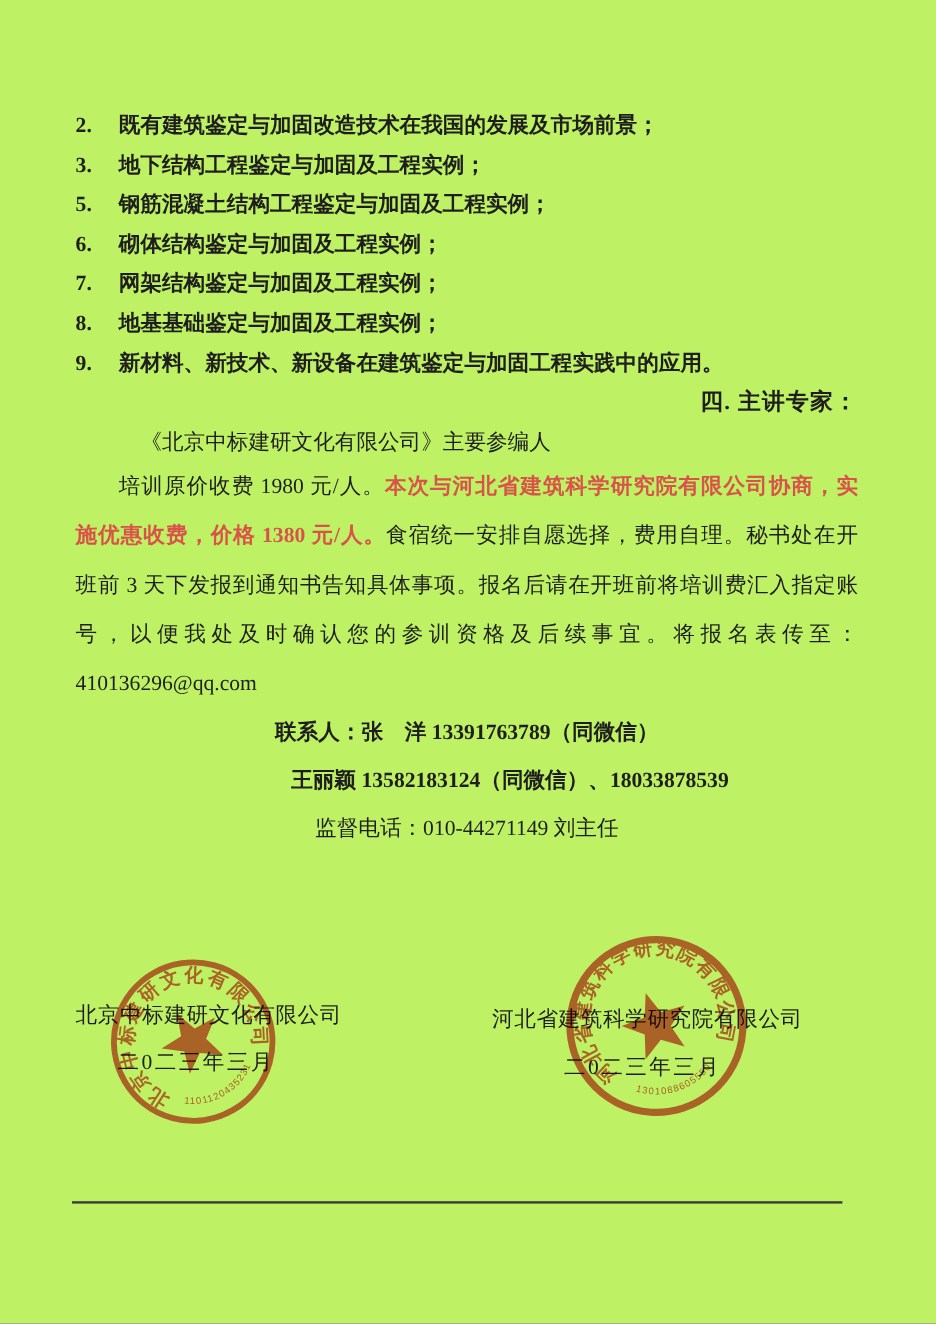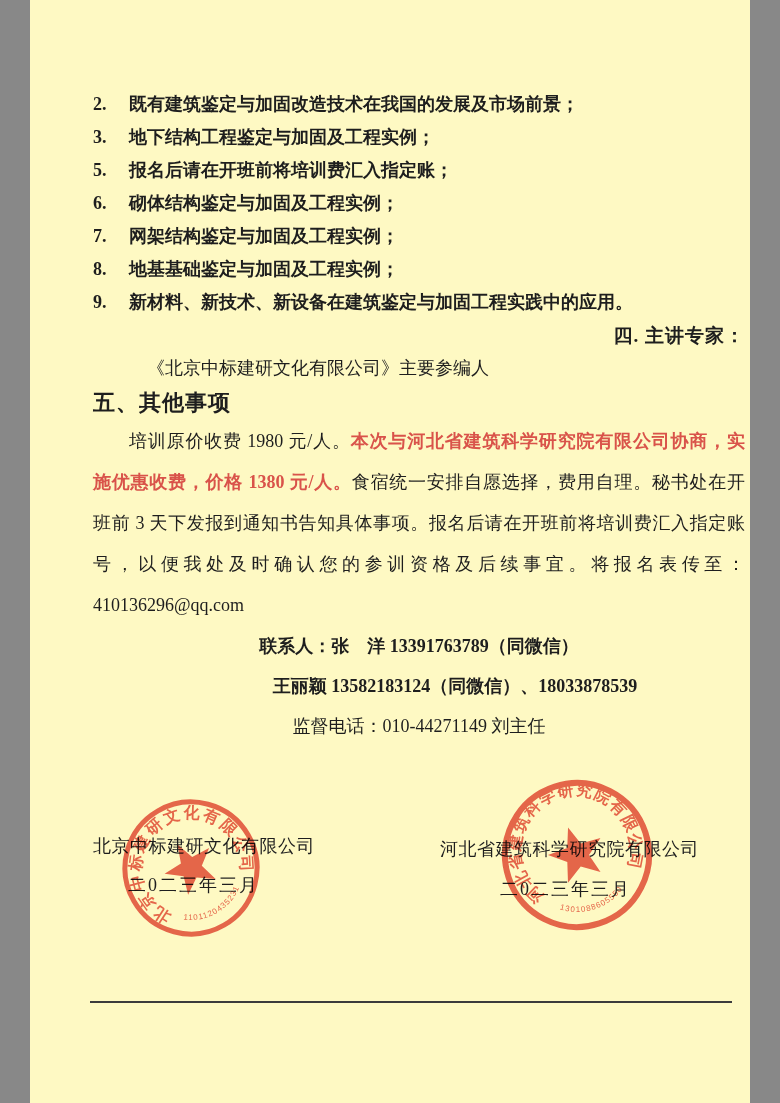--- a/index.html
+++ b/index.html
@@ -1,20 +1,20 @@
 <!DOCTYPE html>
 <html><head>
 <meta charset="utf-8">
 <style>
   html,body{margin:0;padding:0;background:#888;}
   .page{
     position:relative;
-    width:720px;height:1103px;
+    width:780px;height:1103px;
     margin:0 auto;
-    background:#fef9c3;
+    background:#bef264;
     font-family:"Liberation Serif", serif;
     color:#1e1e1e;
     overflow:hidden;
   }
   .content{
     position:absolute;
     left:63px; top:88px;
     width:652px;
     z-index:2;
   }
@@ -108,31 +108,30 @@
 </head>
 <body>
 
 <div class="page">
 
   <div class="content">
 
     <div class="agenda">
       <div class="item"><span class="num">2.</span><span>既有建筑鉴定与加固改造技术在我国的发展及市场前景；</span></div>
       <div class="item"><span class="num">3.</span><span>地下结构工程鉴定与加固及工程实例；</span></div>
-      <div class="item"><span class="num">5.</span><span>报名后请在开班前将培训费汇入指定账；</span></div>
+      <div class="item"><span class="num">5.</span><span>钢筋混凝土结构工程鉴定与加固及工程实例；</span></div>
       <div class="item"><span class="num">6.</span><span>砌体结构鉴定与加固及工程实例；</span></div>
       <div class="item"><span class="num">7.</span><span>网架结构鉴定与加固及工程实例；</span></div>
       <div class="item"><span class="num">8.</span><span>地基基础鉴定与加固及工程实例；</span></div>
       <div class="item"><span class="num">9.</span><span>新材料、新技术、新设备在建筑鉴定与加固工程实践中的应用。</span></div>
     </div>
 
     <div class="sec4-heading">四. 主讲专家：</div>
     <div class="sec4-body">《北京中标建研文化有限公司》主要参编人</div>
 
-    <div class="sec5-heading">五、其他事项</div>
 
     <div class="para">
       <div class="pline indent"><span>培训原价收费 1980 元/人。</span><span class="red">本次与河北省建筑科学研究院有限公司协商，实</span></div>
       <div class="pline"><span class="red">施优惠收费，价格 1380 元/人。</span><span>食宿统一安排自愿选择，费用自理。秘书处在开</span></div>
       <div class="pline"><span>班前 3 天下发报到通知书告知具体事项。报名后请在开班前将培训费汇入指定账</span></div>
       <div class="pline"><span>号，以便我处及时确认您的参训资格及后续事宜。将报名表传至：</span></div>
       <div class="pline plain"><span>410136296@qq.com</span></div>
     </div>
 
     <div class="contacts">

